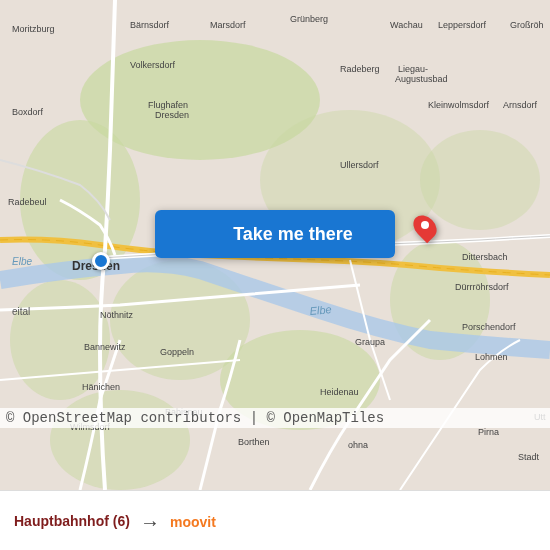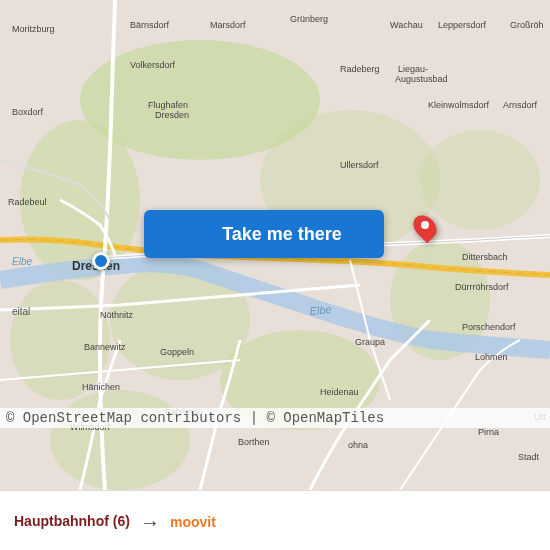--- a/index.html
+++ b/index.html
@@ -23,21 +23,21 @@
     #map-svg {
       position: absolute;
       top: 0; left: 0;
       width: 100%; height: 100%;
     }
 
     
     #take-me-there-btn {
       position: absolute;
       top: 210px;
-      left: 144px;
+      left: 155px;
       width: 240px;
       height: 48px;
       background: #1976d2;
       color: white;
       border: none;
       border-radius: 6px;
       font-size: 18px;
       font-weight: 600;
       cursor: pointer;
       display: flex;

